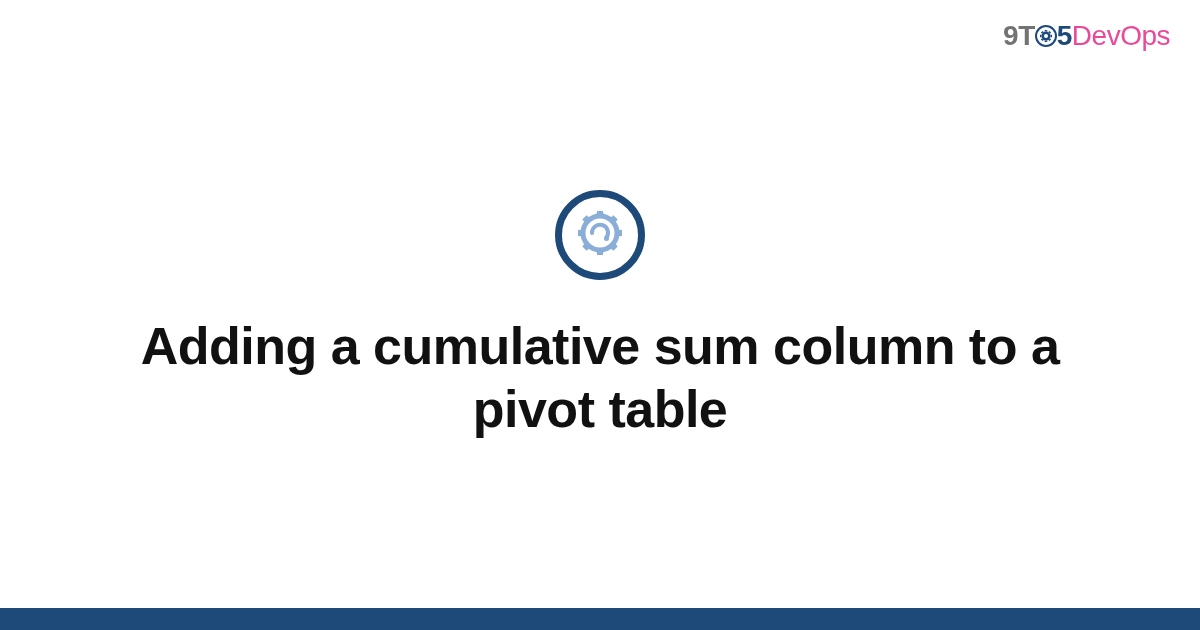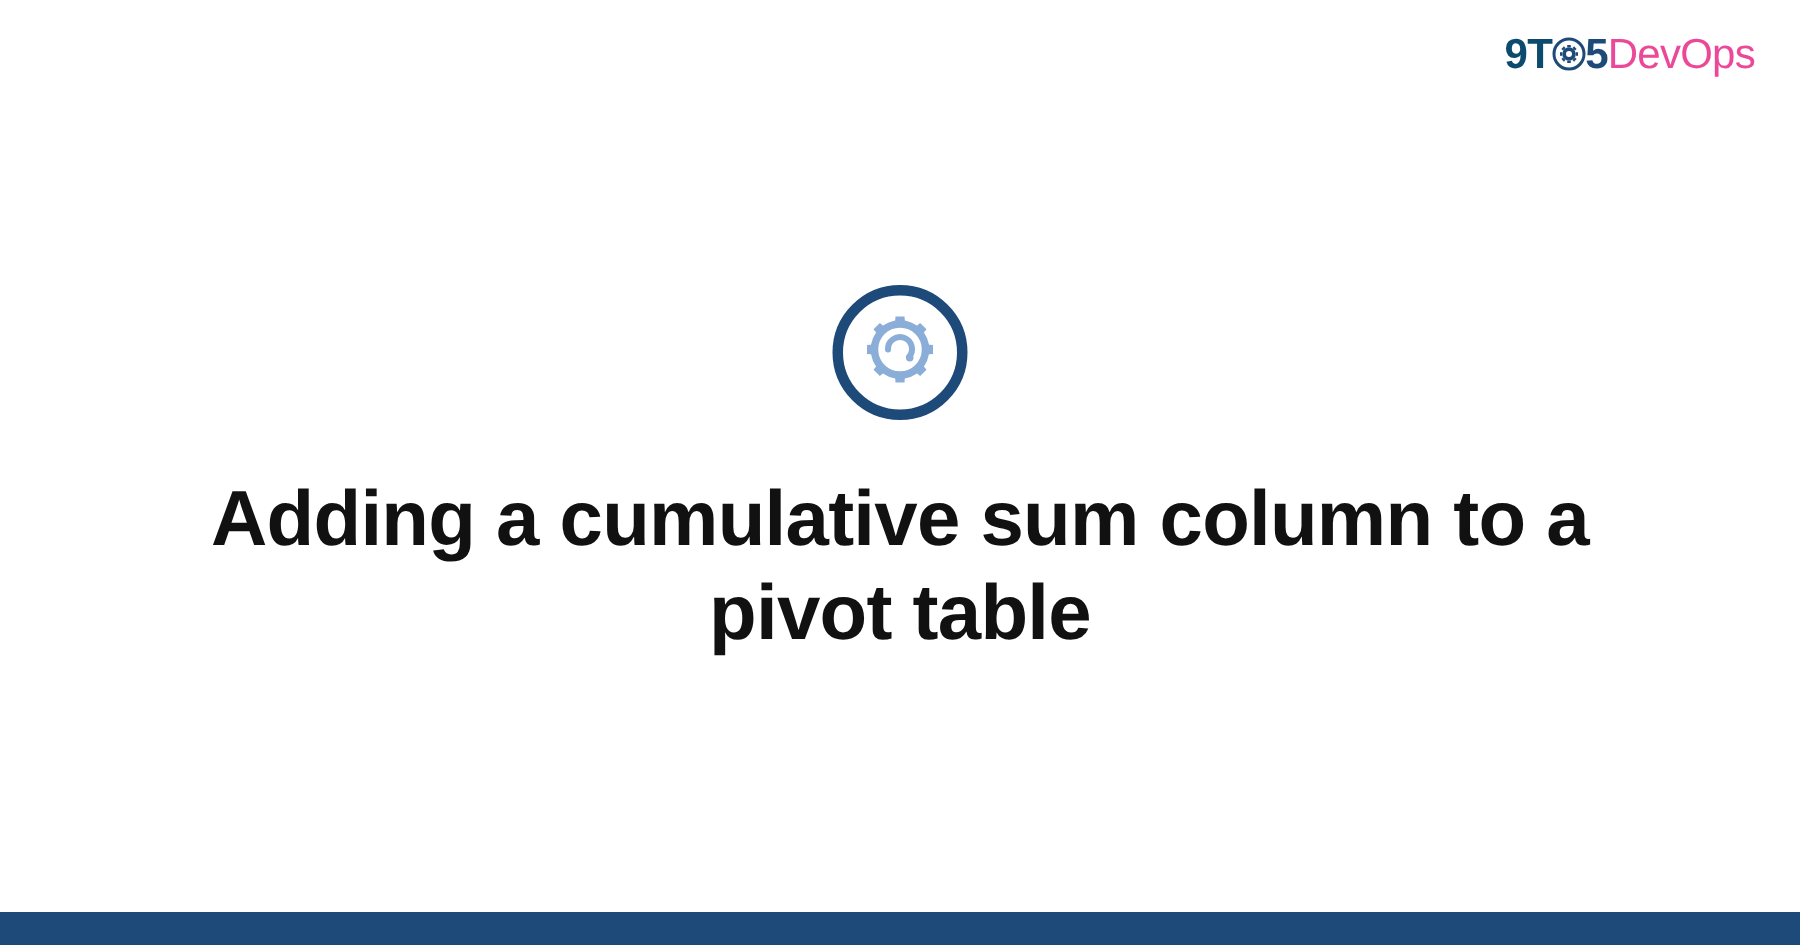--- a/index.html
+++ b/index.html
@@ -19,21 +19,21 @@
       position: absolute;
       top: 20px;
       right: 30px;
       display: flex;
       align-items: center;
       font-size: 28px;
       font-weight: 500;
       letter-spacing: -0.5px;
     }
     .logo-9t {
-      color: #0c4a6e;
+      color: #737373;
       font-weight: 600;
     }
     .logo-gear-small {
       display: inline-flex;
       align-items: center;
       justify-content: center;
       vertical-align: middle;
       margin: 0 -1px;
     }
     .logo-5 {

